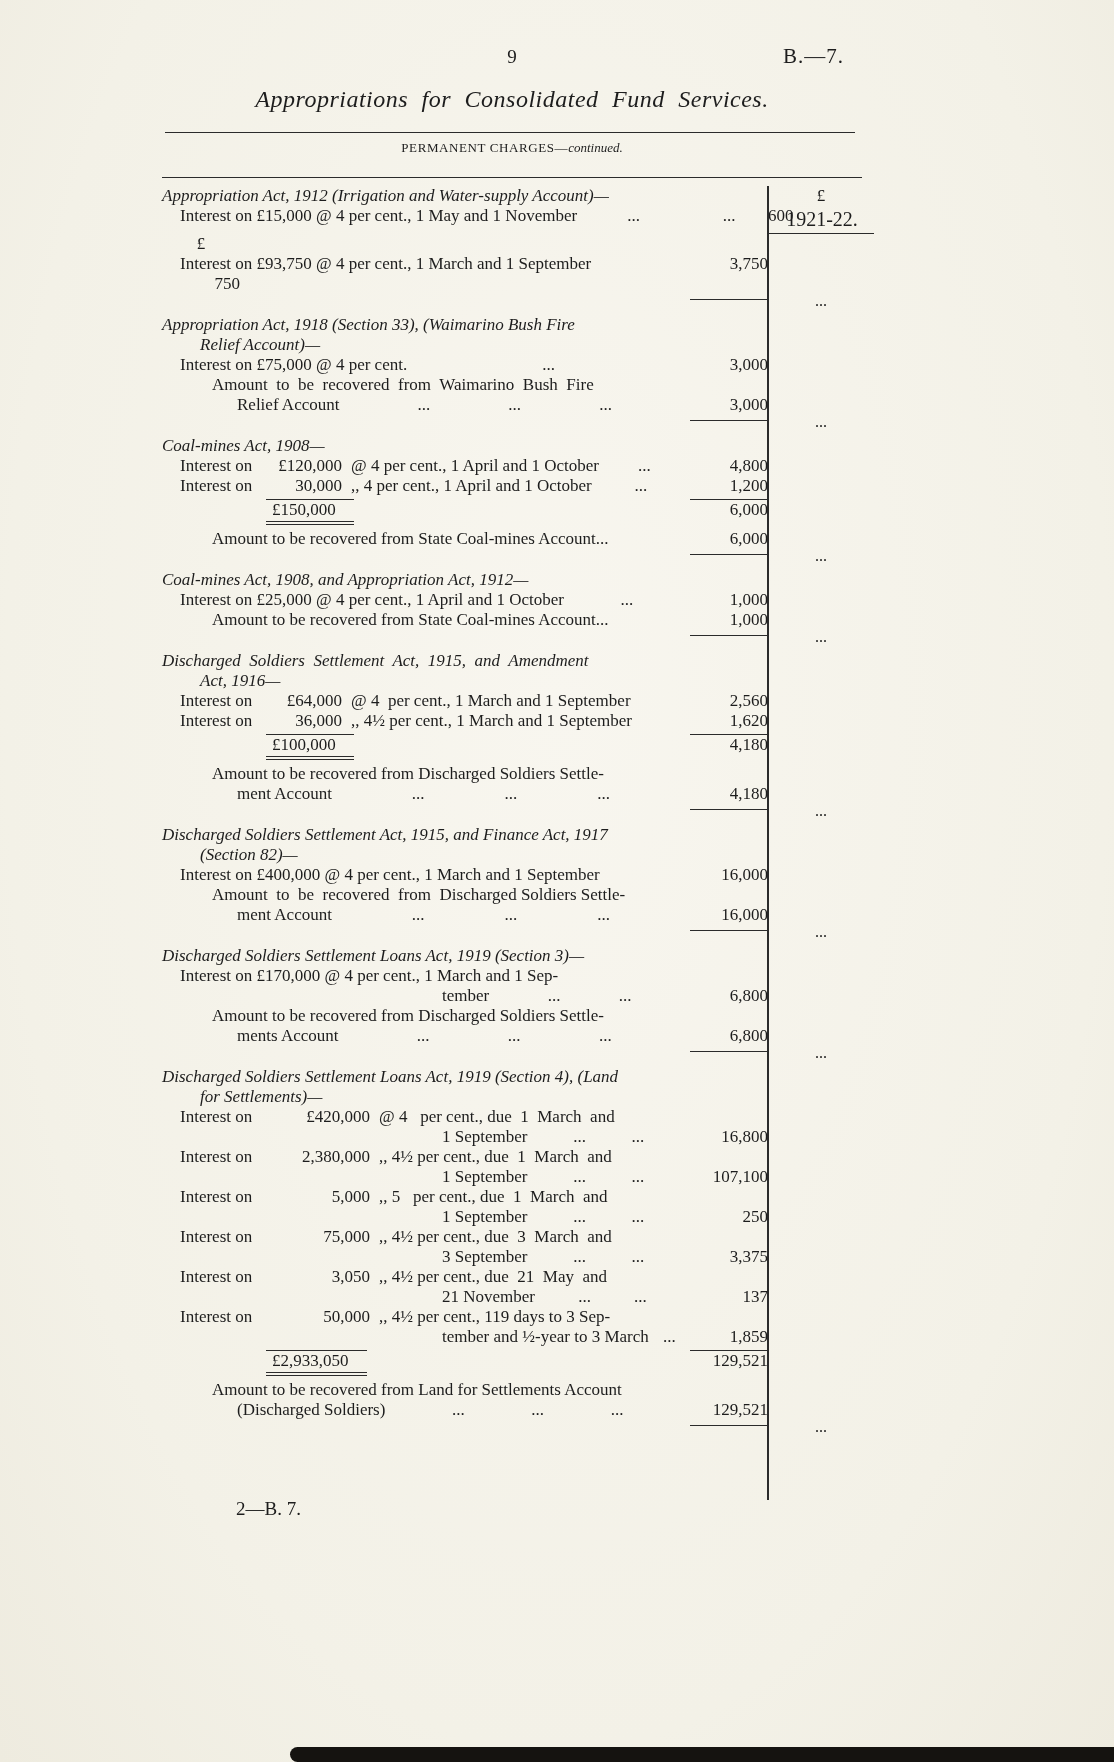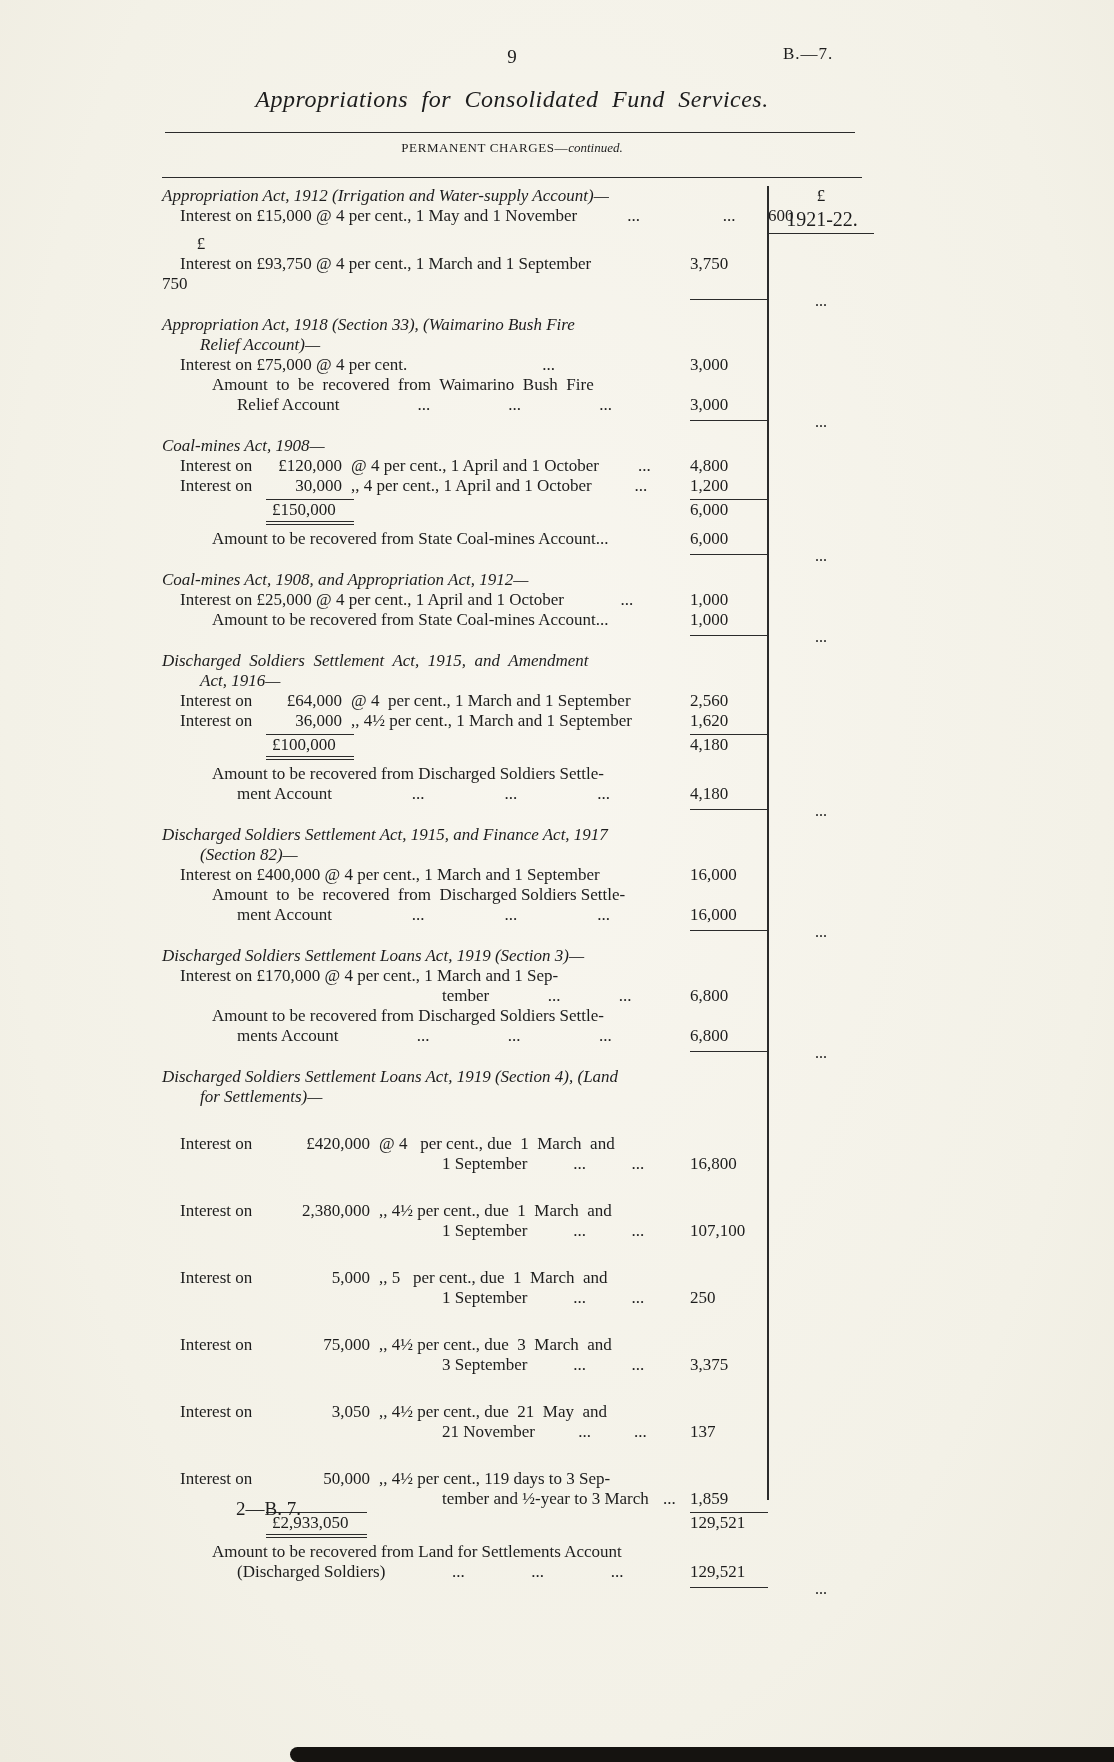--- a/index.html
+++ b/index.html
@@ -9,21 +9,21 @@
     width: 1114px; height: 1762px;
     margin: 0 auto;
     background: #f6f4ec;
     background-image: radial-gradient(ellipse at 50% 40%, #f8f6ef 0%, #f3f1e7 70%, #eeebdf 100%);
     font-family: "Liberation Serif", "DejaVu Serif", serif;
     color: #1d1d1d;
     overflow: hidden;
   }
   .center-band { position:absolute; left:162px; width:700px; text-align:center; }
   .pagenum { top:46px; font-size:19px; }
-  .docref { position:absolute; left:783px; top:44px; font-size:17px; letter-spacing:1px; }
+  .docref { position:absolute; left:783px; top:44px; font-size:21px; letter-spacing:1px; }
   .doc-title { top:86px; font-style:italic; font-size:24px; word-spacing:7px; letter-spacing:0.5px; }
   .subtitle { top:140px; font-size:13px; letter-spacing:0.6px; }
   .it { font-style:italic; letter-spacing:0; }
   .hr { position:absolute; height:0; border-top:1.6px solid #2b2b2b; }
   .hr1 { left:165px; top:132px; width:690px; }
   .hr2 { left:162px; top:177px; width:700px; }
   .vrule { position:absolute; left:767px; top:186px; width:2px; height:1314px; background:#2b2b2b; }
   .year { position:absolute; left:772px; top:208px; width:100px; text-align:center; font-size:20px; }
   .yr-rule { left:767px; top:233px; width:107px; }
   .content { position:absolute; left:162px; top:186px; width:712px; font-size:17px; line-height:20px; }
@@ -36,23 +36,23 @@
   .act2 .main { font-style:italic; padding-left:38px; }
   .int .main { padding-left:18px; }
   .rec .main { padding-left:50px; }
   .cont .main { padding-left:75px; }
   .deep .main { padding-left:280px; }
   .total .main { padding-left:104px; }
   .total { margin:3px 0 4px; }
   .leader { flex:1; display:flex; justify-content:space-evenly; }
   .lbl { width:84px; flex-shrink:0; }
   .amt { width:78px; flex-shrink:0; text-align:right; }
-  .tab9 .amt { width:106px;margin-top:27px; }
+  .tab9 .amt { width:106px; }
   .rest { padding-left:9px; white-space:pre-wrap; }
-  .inner { width:78px; flex-shrink:0; text-align:left; padding-right:22px; }
+  .inner { width:78px; flex-shrink:0; text-align:right; padding-right:0; }
   .outer { width:106px; flex-shrink:0; padding-right:12px; }
   .inner.cur, .outer.cur { text-align:center; padding-right:0; }
   .inner.dotted, .outer.dotted { text-align:center; padding-right:0; }
   .inner.topline { border-top:1.6px solid #2b2b2b; }
   .total-amt { border-top:1.6px solid #2b2b2b; border-bottom:4px double #2b2b2b; padding:0 18px 1px 6px; }
   .row.rule { height:13px; align-items:flex-start; }
   .row.rule .main { height:13px; }
   .row.rule .inner { border-top:1.6px solid #2b2b2b; height:8px; margin-top:5px; }
   .row.rule .outer { font-size:16px; line-height:13px; }
   .footer-sig { position:absolute; left:236px; top:1498px; font-size:19px; }

